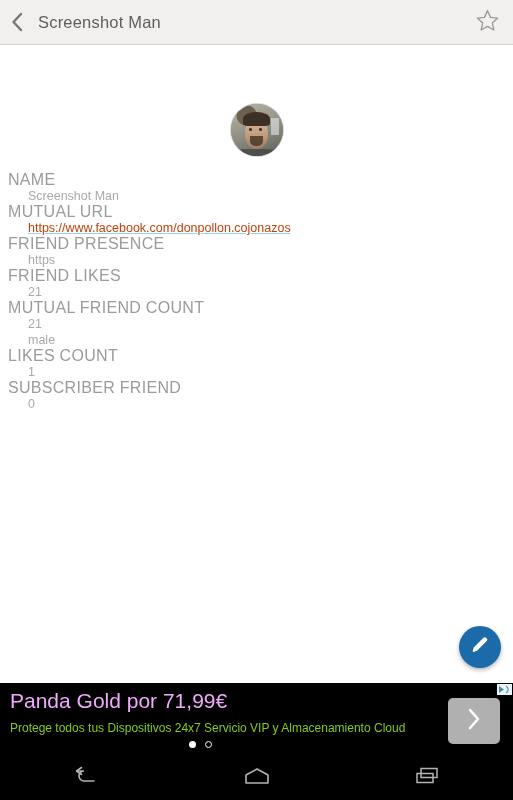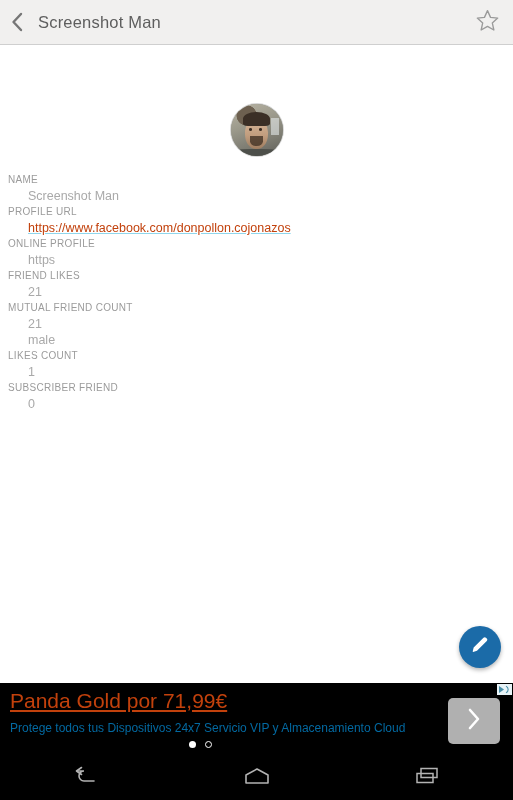--- a/index.html
+++ b/index.html
@@ -106,21 +106,21 @@
     position:absolute; right:6%; top:26%;
     width:16%; height:34%;
     background:rgba(235,240,242,.55);
   }
 
   
   .info {
     position:absolute; left:0; top:172px; width:513px;
   }
   .info-label {
-    font-size:10px; color:#9b9b9b;
+    font-size:16px; color:#9b9b9b;
     padding-left:8px; line-height:16px;
     letter-spacing:.3px;
   }
   .info-value {
     font-size:12.5px; color:#a9a9a9;
     padding-left:28px; line-height:16px;
   }
   .info-value.link {
     color:#c2410c;
     text-decoration:underline;
@@ -138,27 +138,26 @@
     cursor:pointer;
   }
 
   
   .ad {
     position:absolute; left:0; top:683px; width:513px; height:72px;
     background:#000000; overflow:hidden;
   }
   .ad-headline {
     position:absolute; left:10px; top:6px;
-    font-size:21px; color:#c2410c; font-weight:400;
+    font-size:21px; color:#f0abfc; font-weight:400;
     white-space:nowrap;
-    text-decoration:underline;
   }
   .ad-sub {
     position:absolute; left:10px; top:38px;
-    font-size:12px; color:#0369a1;
+    font-size:12px; color:#84cc16;
     white-space:nowrap;
   }
   .ad-dots {
     position:absolute; left:0; top:58px; width:400px;
     display:flex; justify-content:center; gap:9px; align-items:center;
   }
   .dot { width:7px; height:7px; border-radius:50%; }
   .dot.filled { background:#ffffff; }
   .dot.hollow { border:1.3px solid #ffffff; background:transparent; }
   .ad-cta {
@@ -222,24 +221,24 @@
       <div class="eye-l"></div>
       <div class="eye-r"></div>
       <div class="beard"></div>
     </div>
   </div>
 
   <div class="info">
     <div class="info-label">NAME</div>
     <div class="info-value">Screenshot Man</div>
 
-    <div class="info-label">PROFILE URL</div>
+    <div class="info-label">MUTUAL URL</div>
     <div class="info-value link">https://www.facebook.com/donpollon.cojonazos</div>
 
-    <div class="info-label">ONLINE PROFILE</div>
+    <div class="info-label">FRIEND PRESENCE</div>
     <div class="info-value">https</div>
 
     <div class="info-label">FRIEND LIKES</div>
     <div class="info-value">21</div>
 
     <div class="info-label">MUTUAL FRIEND COUNT</div>
     <div class="info-value">21</div>
 
     <div class="info-value">male</div>
 

